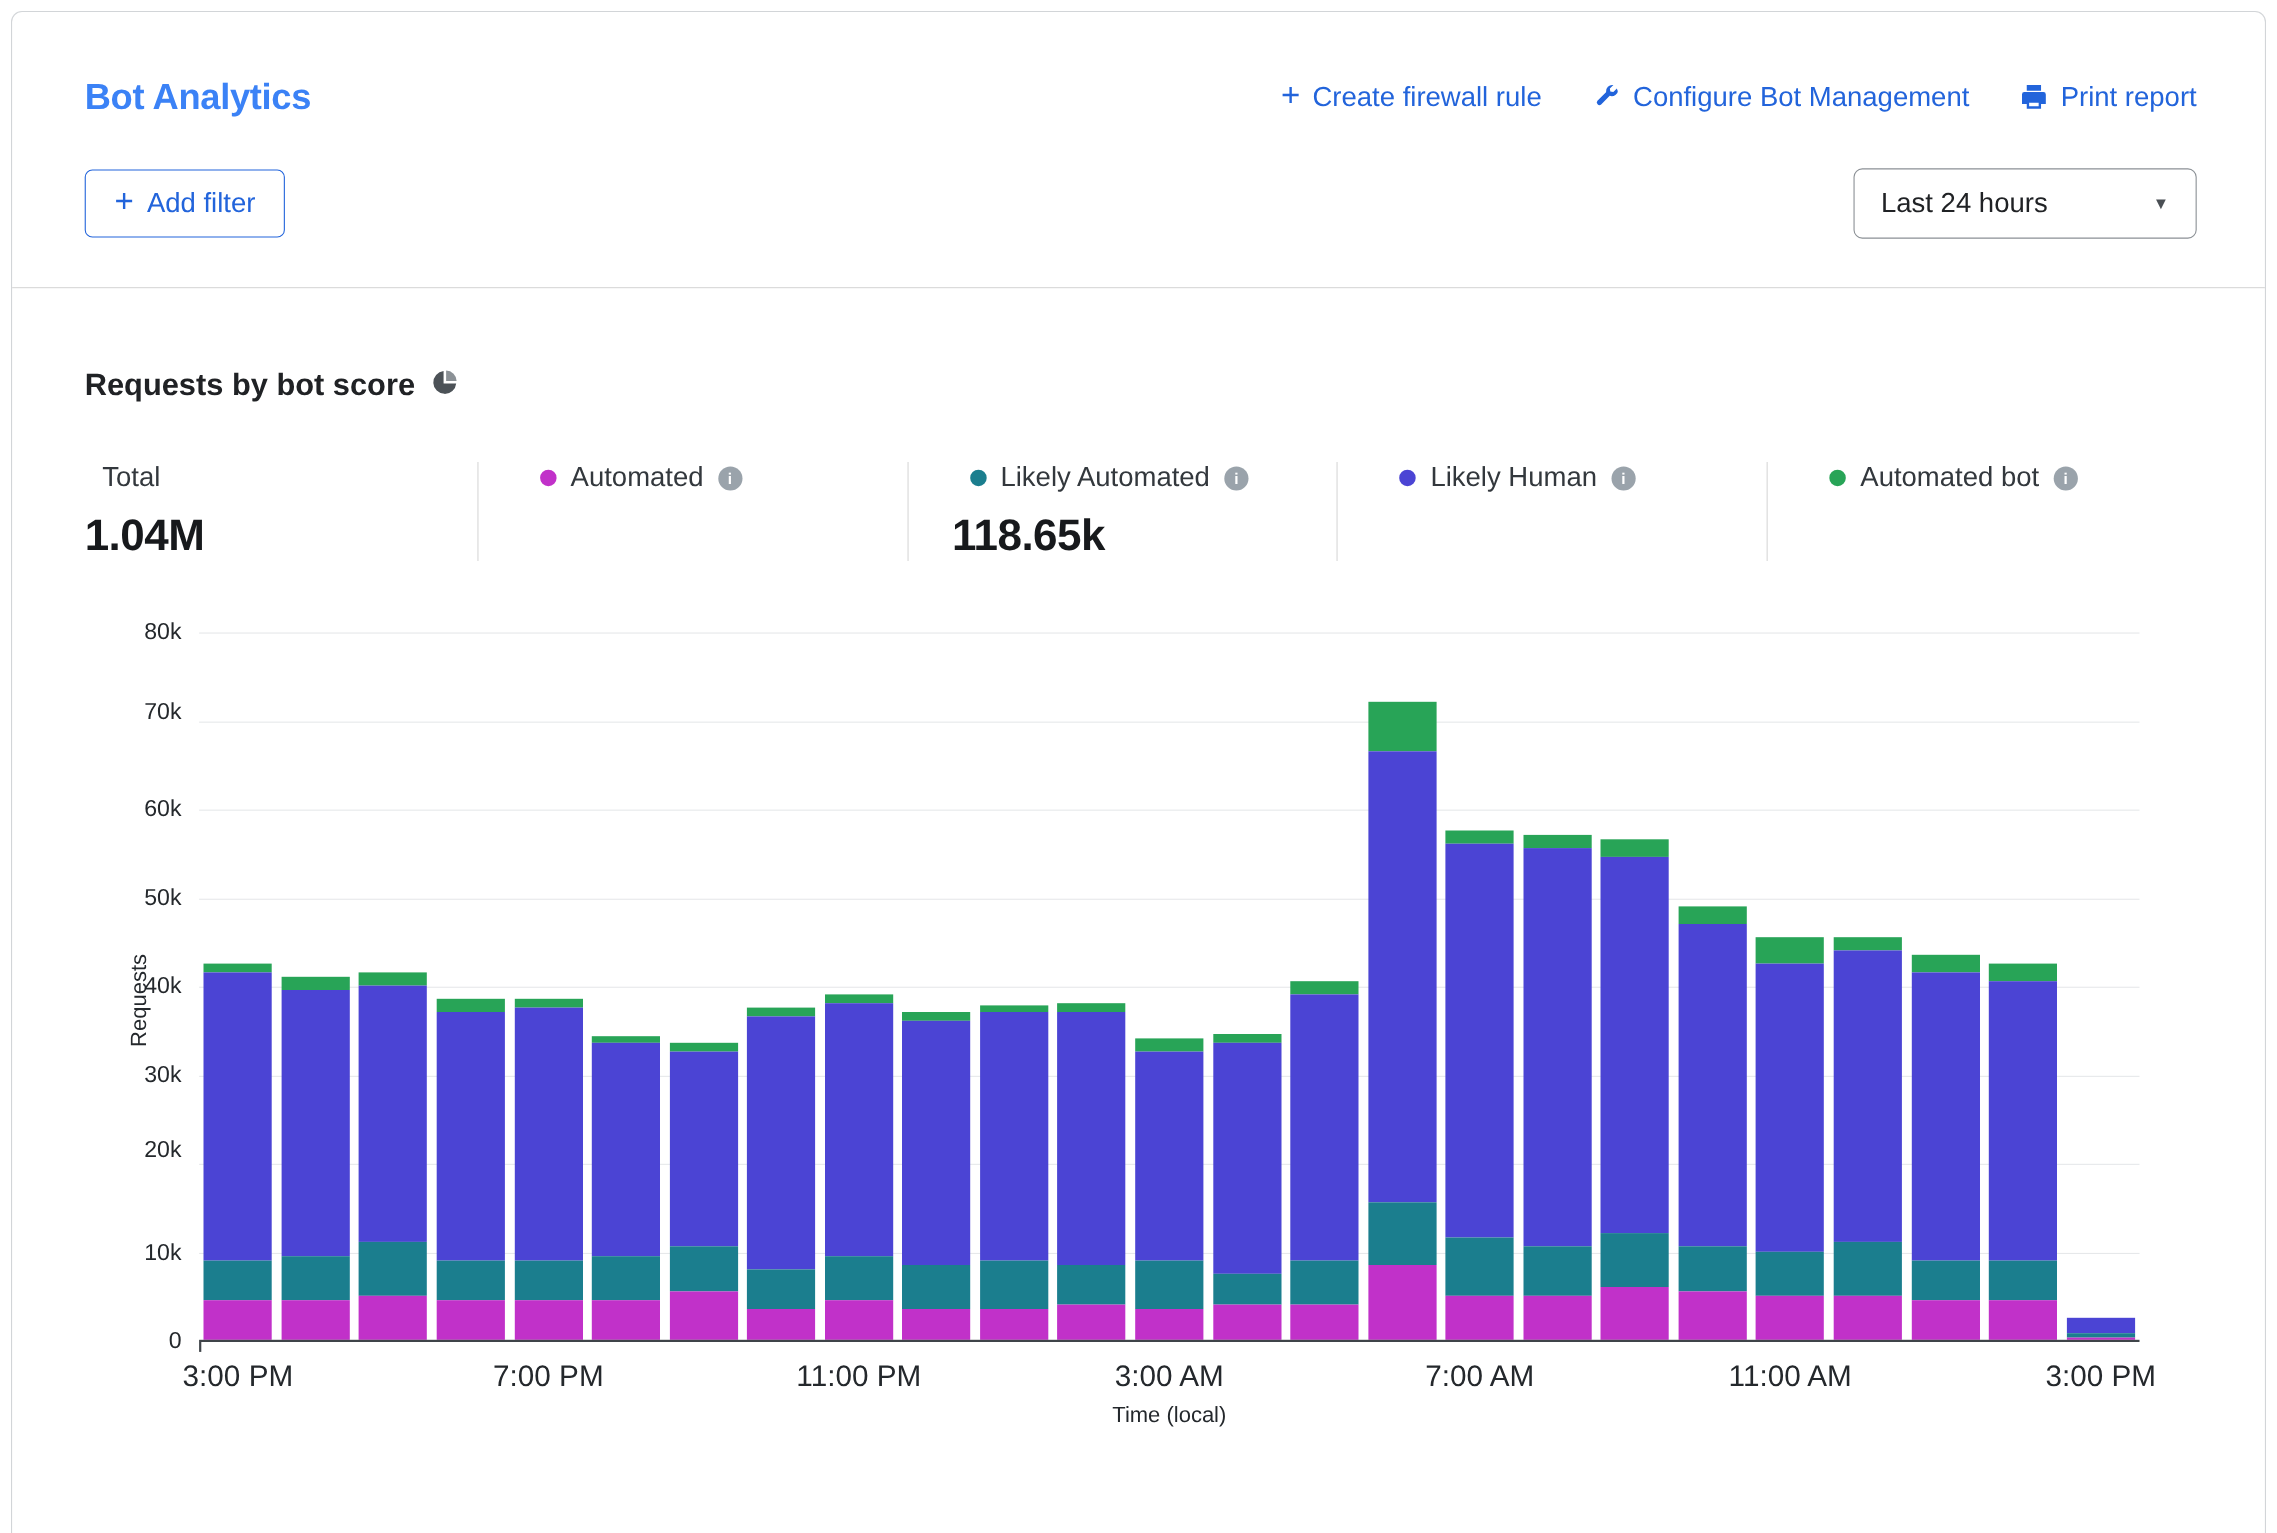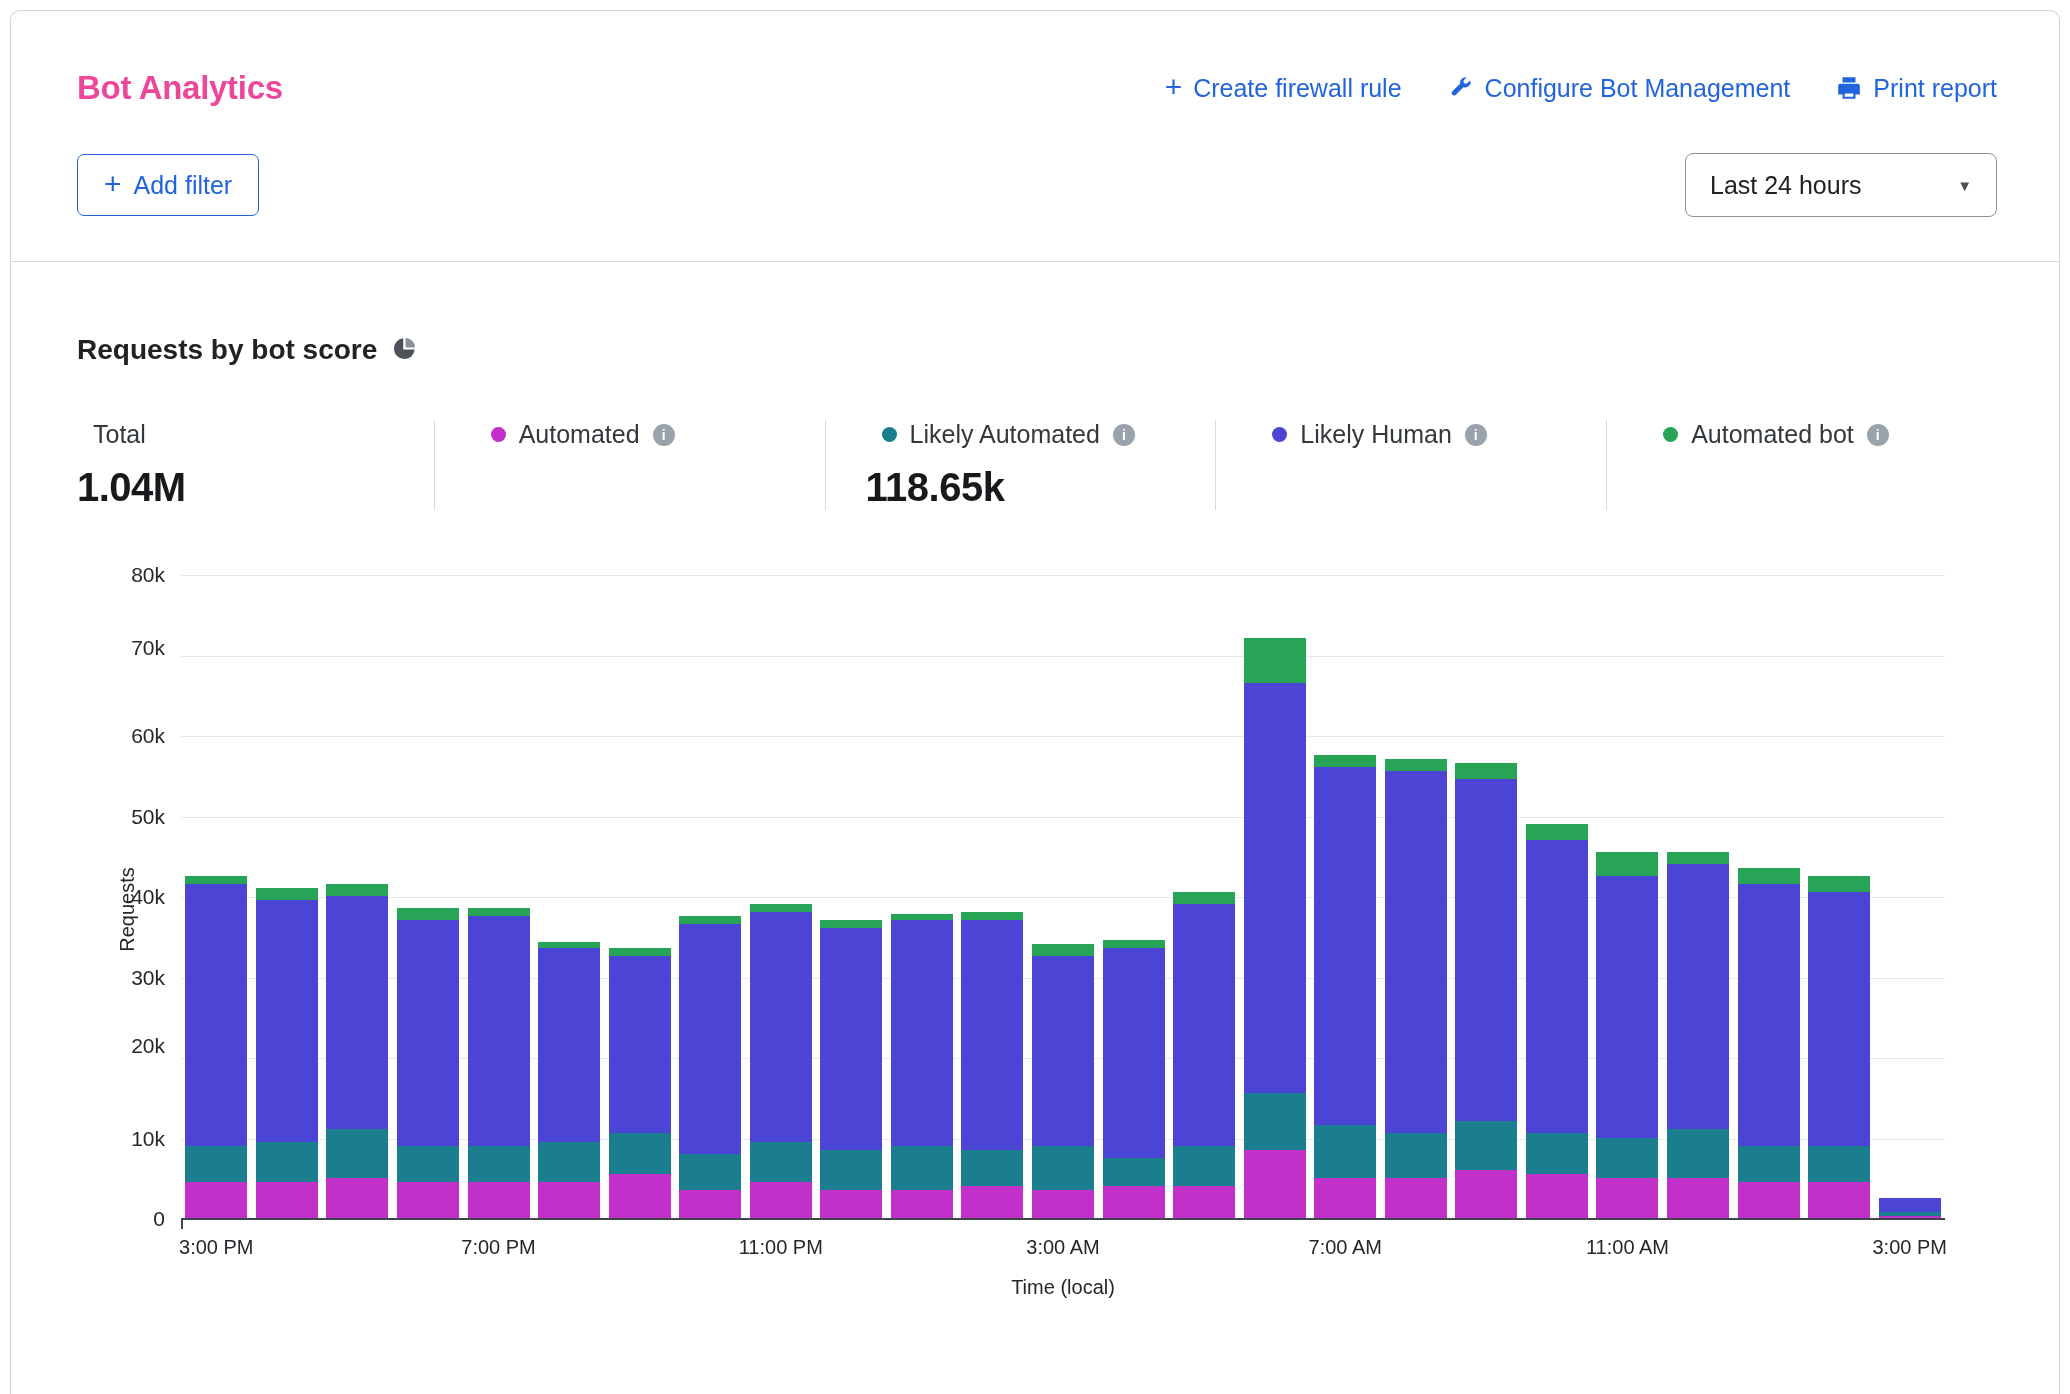--- a/index.html
+++ b/index.html
@@ -1,21 +1,21 @@
 <!DOCTYPE html>
 <html><head>
 <meta charset="utf-8">
 <style>
   * { box-sizing: border-box; margin: 0; padding: 0; }
   html,body { width:2070px; height:1394px; background:#fff; font-family:"Liberation Sans",sans-serif; overflow:hidden; }
   .card { position:absolute; left:10px; top:10px; right:10px; bottom:0; background:#fff;
           border:1px solid #d2d5d8; border-bottom:none; border-radius:10px 10px 0 0; }
   .card-header { padding:58px 62px 44px 66px; border-bottom:1px solid #d8d8d8; }
   .title-row { display:flex; justify-content:space-between; align-items:center; }
-  h1 { font-size:33px; font-weight:700; color:#ec4899; letter-spacing:-0.3px; }
+  h1 { font-size:33px; font-weight:700; color:#3b82f6; letter-spacing:-0.3px; }
   .actions { display:flex; align-items:center; gap:46px; }
   .action { display:flex; align-items:center; gap:11px; color:#2264db; font-size:25px; cursor:pointer; text-decoration:none; }
   .action .plus { font-size:30px; font-weight:400; line-height:1; position:relative; top:-1px; }
   .action svg { display:block; }
   .filter-row { margin-top:46px; display:flex; justify-content:space-between; align-items:center; }
   .add-filter { display:flex; align-items:center; gap:12px; background:#fff; border:1px solid #2264db;
                 color:#2264db; border-radius:7px; font-size:25px; font-family:inherit; height:62px; padding:0 26px; cursor:pointer; }
   .add-filter .plus { font-size:30px; line-height:1; position:relative; top:-1px; }
   .time-select { width:312px; height:64px; border:1px solid #8b9095; border-radius:8px; display:flex;
                  align-items:center; justify-content:space-between; padding:0 24px; font-size:25px; color:#202225; cursor:pointer; }
@@ -31,21 +31,21 @@
   .dot { width:15px; height:15px; border-radius:50%; flex:0 0 auto; }
   .info-icon { width:22px; height:22px; border-radius:50%; background:#9aa3ab; color:#fff; font-size:14px;
                font-weight:700; display:flex; align-items:center; justify-content:center; cursor:pointer; }
   .stat-value { margin-top:16px; font-size:40px; font-weight:700; color:#17191c; letter-spacing:-0.5px; }
 
   .chart-wrap { position:relative; margin-top:66px; margin-left:104px; width:1764px; height:740px; }
   .plot { position:absolute; left:0; top:0; width:1764px; height:644px; }
   .grid { position:absolute; left:0; right:0; height:1px; background:#e6e8ea; }
   .grid.axis { height:2px; background:#3f4449; z-index:3; }
   .ytick { position:absolute; right:calc(100% + 16px); font-size:21px; color:#24282c; white-space:nowrap; }
-  .xtick { position:absolute; top:660px; transform:translateX(-50%); font-size:20px; color:#24282c; white-space:nowrap; }
+  .xtick { position:absolute; top:660px; transform:translateX(-50%); font-size:27px; color:#24282c; white-space:nowrap; }
   .bar { position:absolute; bottom:2px; width:62px; display:flex; flex-direction:column-reverse; z-index:2; }
   .tick0 { position:absolute; left:0; bottom:-9px; width:2px; height:9px; background:#3f4449; }
   .ylabel { position:absolute; left:-96px; top:322px; transform:rotate(-90deg) translateX(0); transform-origin:center;
             font-size:20px; color:#24282c; white-space:nowrap; }
   .xlabel { position:absolute; left:50%; transform:translateX(-50%); top:700px; font-size:20px; color:#24282c; }
 </style>
 </head>
 <body>
 
 <div class="card">

